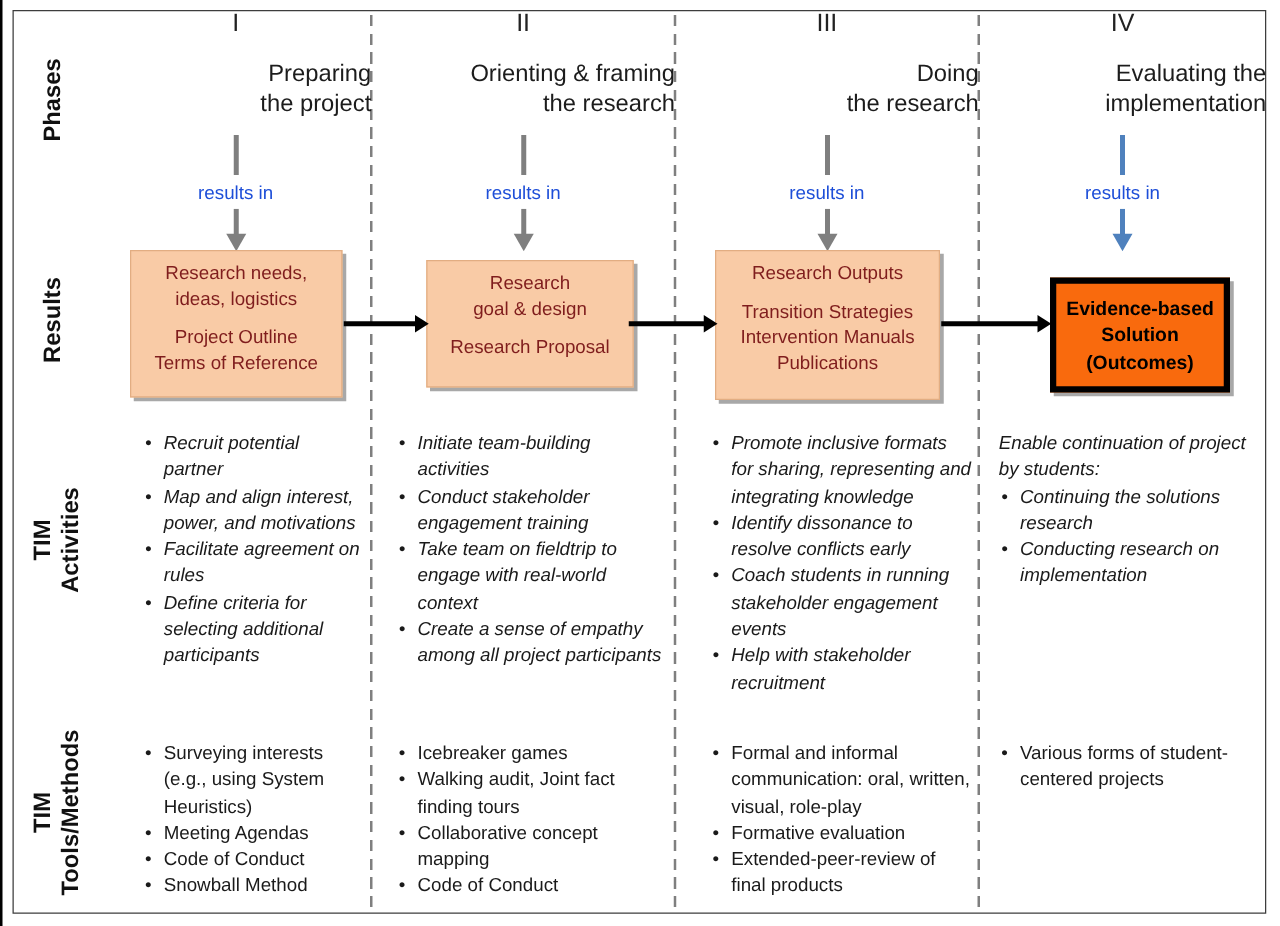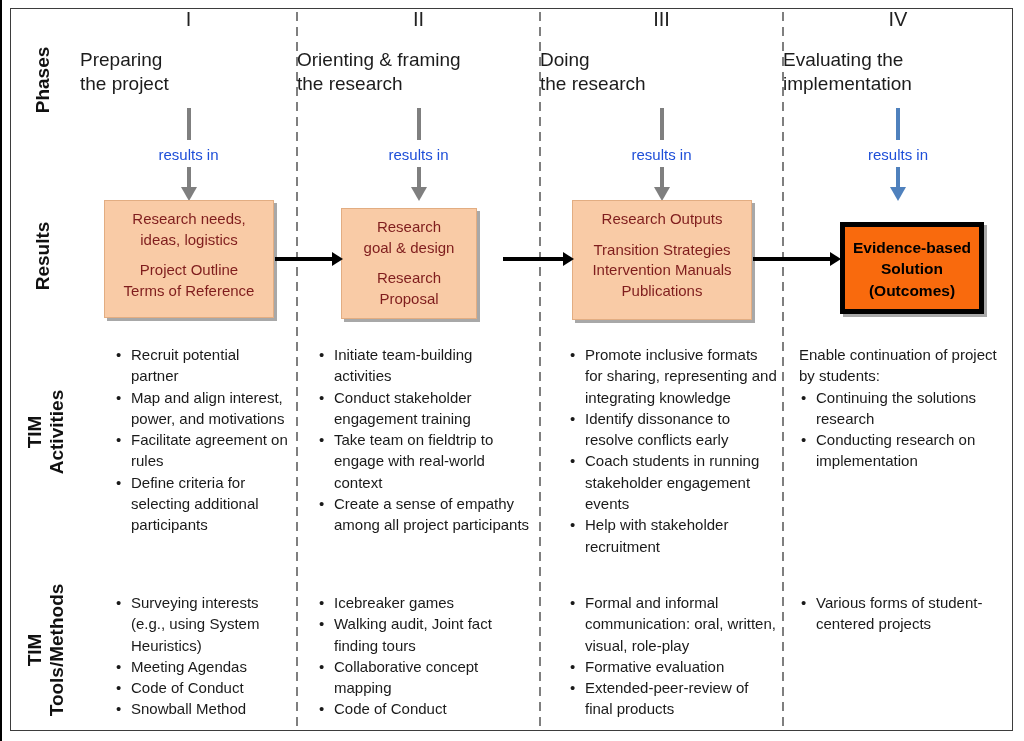--- a/index.html
+++ b/index.html
@@ -13,35 +13,35 @@
 
   .row-label { position:absolute; transform:translate(-50%,-50%) rotate(-90deg); font-weight:bold; font-size:19px; text-align:center; line-height:1.15; white-space:pre-line; color:#111; }
 
   .col { position:absolute; top:0; height:741px; }
   .col.c1 { left:80px;  width:217px; }
   .col.c2 { left:297px; width:243px; }
   .col.c3 { left:540px; width:243px; }
   .col.c4 { left:783px; width:230px; }
 
   .numeral { position:absolute; top:8px; left:0; right:0; text-align:center; font-size:20px; color:#222; }
-  .phase-title { position:absolute; top:48px; left:0; right:0; text-align:left; font-size:19px; line-height:1.26; white-space:pre-line; color:#1c1c1c; }
+  .phase-title { position:absolute; top:48px; left:0; right:0; text-align:right; font-size:19px; line-height:1.26; white-space:pre-line; color:#1c1c1c; }
   .vline { position:absolute; top:108px; left:50%; transform:translateX(-50%); width:4px; height:32px; background:#7f7f7f; }
   .vline.blue { background:#4f81bd; }
   .results-in { position:absolute; top:146px; left:0; right:0; text-align:center; font-size:15px; color:#1d4ed8; }
   .down-arrow { position:absolute; top:167px; left:50%; transform:translateX(-50%); }
 
   .result-box { position:absolute; background:#f9cba6; border:1px solid #e2ad82; box-shadow:3px 3px 0 #a8a8a8; text-align:center; font-size:15px; line-height:1.38; color:#7f1d1d; padding:8px 4px; }
   .c1 .result-box { top:200px; left:24px; width:170px; min-height:118px; }
-  .c2 .result-box { top:208px; left:44px; width:136px; min-height:102px; }
+  .c2 .result-box { top:208px; left:44px; width:166px; min-height:102px; }
   .c3 .result-box { top:200px; left:32px; width:180px; min-height:120px; }
   .c4 .result-box { top:222px; left:57px; width:144px; min-height:80px; background:#f96a0d; border:5px solid #000000; font-weight:bold; color:#000; font-size:15.5px; padding-top:10px; }
   .box-line.blank { height:10px; }
 
   .list-block { position:absolute; left:0; right:6px; font-size:15px; line-height:1.42; }
-  .activities { top:344px; } .tools { top:592px; }
+  .activities { top:344px;font-style:italic; } .tools { top:592px; }
   .c1 .list-block { padding-left:34px; } .c2 .list-block { padding-left:20px; }
   .c3 .list-block { padding-left:28px; } .c4 .list-block { padding-left:16px; }
   .list-intro { margin-bottom:0; }
   ul.bullets { list-style:none; }
   li.bullet-item { padding-left:17px; position:relative; }
   li.bullet-item::before { content:"\2022"; position:absolute; left:2px; }
 
   .h-arrow { position:absolute; top:251px; height:15px; }
   .h-arrow .shaft { position:absolute; top:6px; left:0; right:9px; height:3.5px; background:#000; }
   .h-arrow .head { position:absolute; right:0; top:0.5px; width:0; height:0; border-left:11px solid #000; border-top:7px solid transparent; border-bottom:7px solid transparent; }

